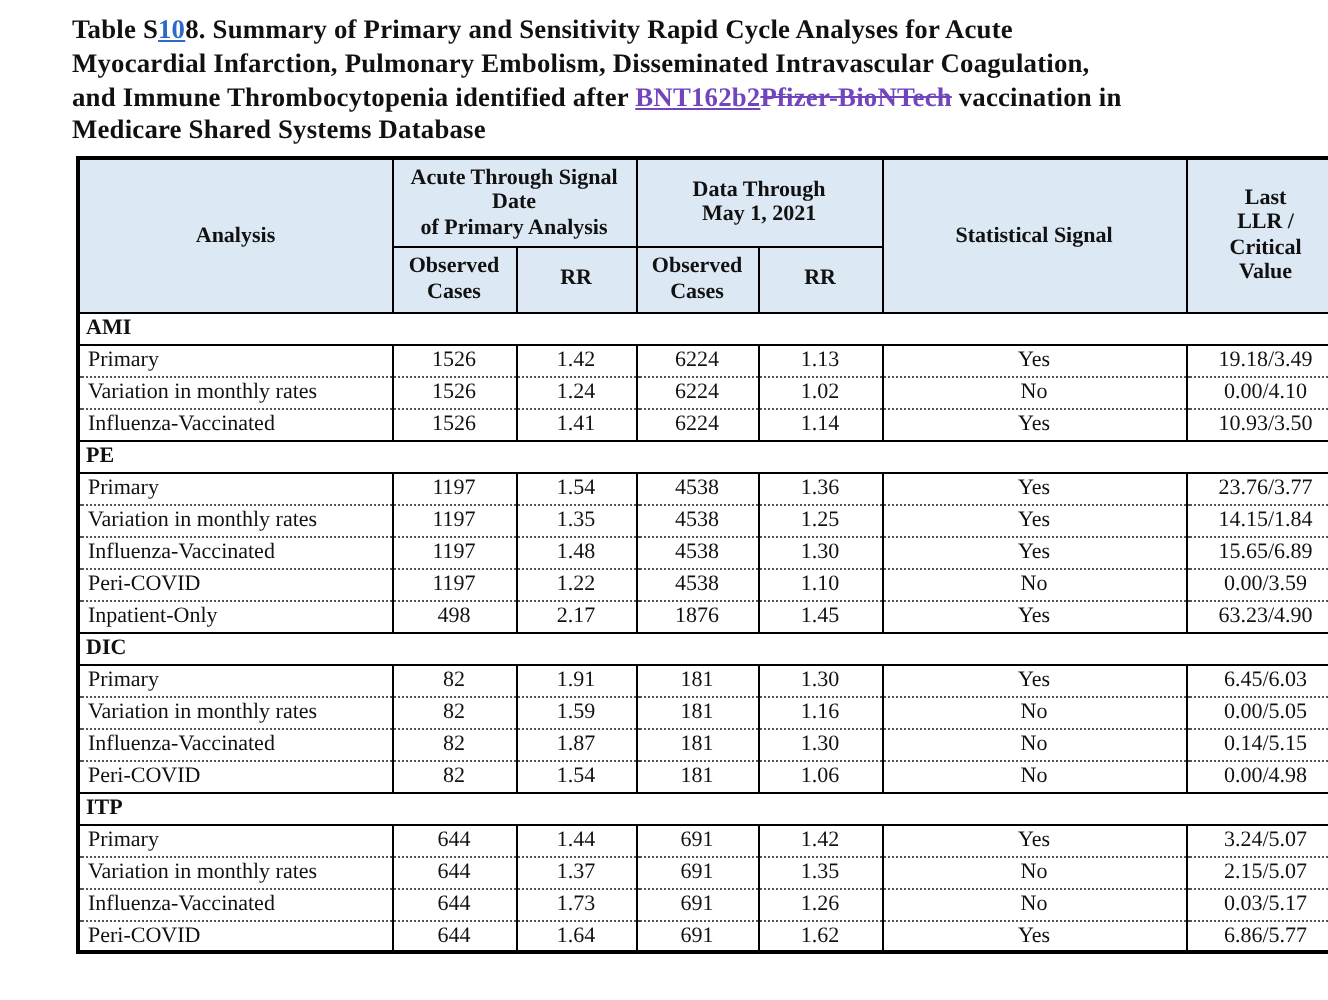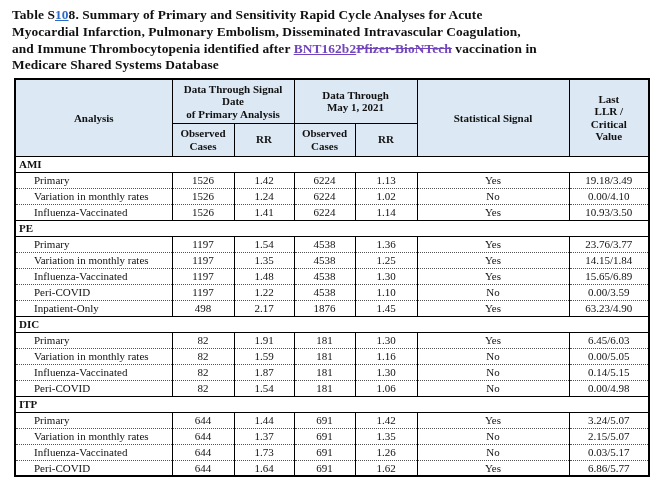--- a/index.html
+++ b/index.html
@@ -9,21 +9,21 @@
     --ink:#111111;
     --border:#000000;
   }
   *{box-sizing:border-box;}
   html,body{margin:0;padding:0;}
   body{
     width:664px;height:500px;background:#ffffff;color:var(--ink);
     font-family:"Liberation Serif","DejaVu Serif",serif;
     overflow:hidden;
   }
-  .page{padding:7px 12px 0 12px;}
+  .page{padding:7px 12px 0 12px;margin-left:24px;}
   .doc-title{
     font-weight:bold;font-size:13.4px;line-height:1.25;
     white-space:pre-line;width:640px;letter-spacing:0.1px;
   }
   .ins-blue{color:var(--ins-blue);text-decoration:underline;}
   .ins-purple{color:var(--rev-purple);text-decoration:underline;}
   .del-purple{color:var(--rev-purple);text-decoration:line-through;}
   table.rca{
     border-collapse:collapse;table-layout:fixed;
     width:634px;margin:4px 0 0 2px;
@@ -53,21 +53,21 @@
     font-weight:bold;text-align:left;padding-left:3px;
     border-top:1px solid var(--border);
     border-bottom:1px solid var(--border);
   }
   .rca tr.data td{
     border-top:1px dotted #555;
     border-bottom:1px dotted #555;
     border-left:1px solid var(--border);
     border-right:1px solid var(--border);
   }
-  .rca tr.data td.label{text-align:left;padding-left:18px;}
+  .rca tr.data td.label{text-align:left;padding-left:4px;}
   .footnote{font-size:10px;margin:2px 0 0 3px;}
 </style>
 </head>
 <body>
 
 <div class="page">
 
   <div class="doc-title"><span>Table S</span><span class="ins-blue">10</span><span>8. Summary of Primary and Sensitivity Rapid Cycle Analyses for Acute
 Myocardial Infarction, Pulmonary Embolism, Disseminated Intravascular Coagulation,
 and Immune Thrombocytopenia identified after </span><span class="ins-purple">BNT162b2</span><span class="del-purple">Pfizer-BioNTech</span><span> vaccination in
@@ -79,21 +79,21 @@
         <col class="c-obs1">
         <col class="c-rr1">
         <col class="c-obs2">
         <col class="c-rr2">
         <col class="c-signal">
         <col class="c-llr">
     </colgroup>
     <thead>
       <tr class="h1">
         <th rowspan="2">Analysis</th>
-        <th colspan="2">Data Through Signal
+        <th colspan="2">Acute Through Signal
 Date
 of Primary Analysis</th>
         <th colspan="2">Data Through
 May 1, 2021</th>
         <th rowspan="2">Statistical Signal</th>
         <th rowspan="2">Last
 LLR /
 Critical
 Value</th>
       </tr>

